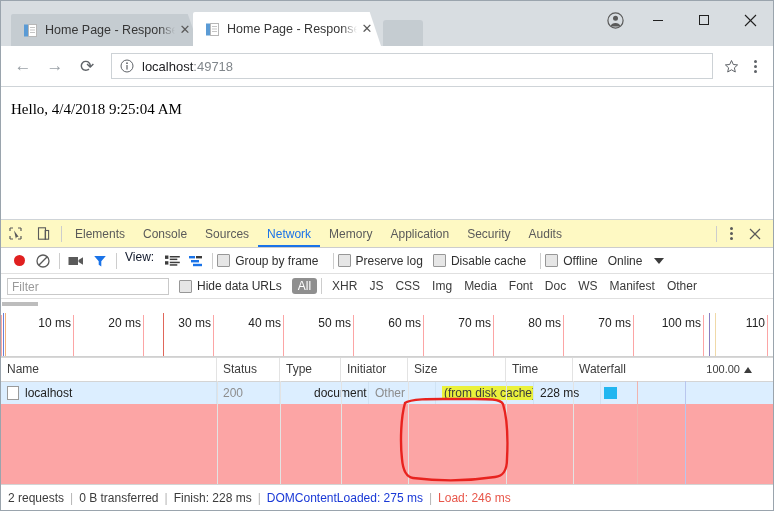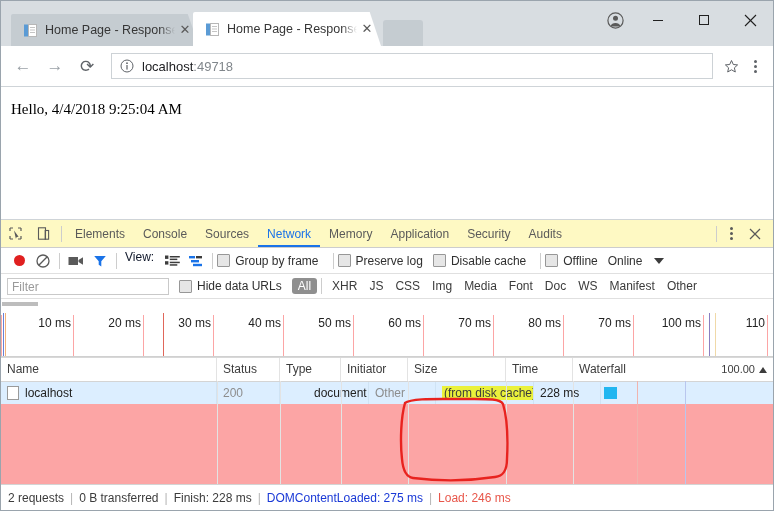--- a/index.html
+++ b/index.html
@@ -362,21 +362,21 @@
     box-sizing: border-box;
     border-right: 1px solid #e3e3e3;
     height: 23px;
     line-height: 23px;
     white-space: nowrap;
     overflow: hidden;
   }
   .th:last-child { border-right: none; }
   .th-waterfall {
     display: flex; align-items: center; justify-content: space-between;
-    padding-right: 6px;
+    padding-right: 21px;
   }
   .wf-scale { font-size: 11px; color: #3c3c3c; }
   .caret-up {
     width: 0; height: 0;
     border-left: 4px solid transparent;
     border-right: 4px solid transparent;
     border-bottom: 6px solid #3c3c3c;
     margin-left: 4px;
   }
   .trow {

